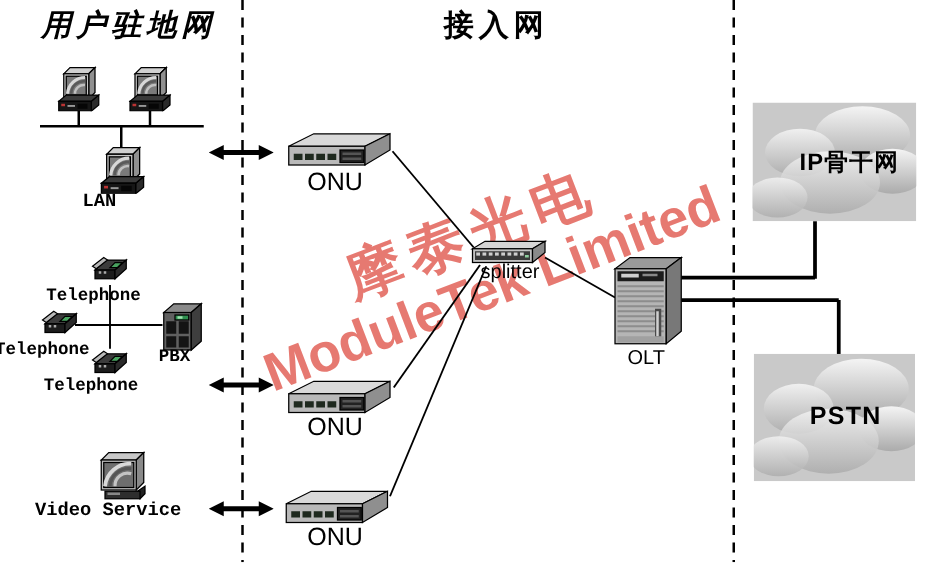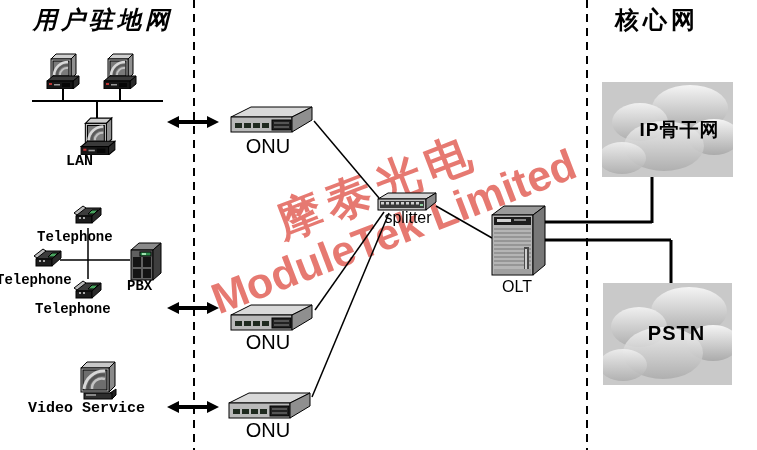--- a/index.html
+++ b/index.html
@@ -62,21 +62,21 @@
     <line x1="389" y1="213" x2="312" y2="397" stroke="#000" stroke-width="1.5"></line>
     <line x1="436" y1="206" x2="492" y2="238" stroke="#000" stroke-width="1.5"></line>
 
     <line x1="545" y1="222" x2="652" y2="222" stroke="#000" stroke-width="3"></line>
     <line x1="652" y1="177" x2="652" y2="223" stroke="#000" stroke-width="3"></line>
     <line x1="545" y1="240" x2="671" y2="240" stroke="#000" stroke-width="3"></line>
     <line x1="671" y1="240" x2="671" y2="294" stroke="#000" stroke-width="3"></line>
   </svg>
 
   <div class="section-title" style="left:30px;width:146px;font-style:italic;">用户驻地网</div>
-  <div class="section-title" style="left:607px;width:100px;">核心网</div>
+  <div class="section-title" style="left:347px;width:100px;">接入网</div>
 
   <div class="device" style="left:46px;top:52px;">
     <svg width="34" height="37" viewBox="0 0 34 37">
       <polygon points="5,7 25,7 30,2 10,2" fill="#d0d0d0" stroke="#000" stroke-width="1"></polygon>
       <polygon points="25,7 30,2 30,22 25,27" fill="#909090" stroke="#000" stroke-width="1"></polygon>
       <rect x="5" y="7" width="20" height="20" fill="#c6c6c6" stroke="#000"></rect>
       <rect x="7" y="9" width="16" height="15" fill="#7a7a7a" stroke="#000"></rect>
       <path d="M8,23 A14,14 0 0 1 22,10" stroke="#d8d8d8" stroke-width="2.5" fill="none"></path>
       <path d="M11,23 A10,10 0 0 1 22,13" stroke="#5a5a5a" stroke-width="2" fill="none"></path>
       <path d="M14,23 A7,7 0 0 1 22,16" stroke="#c0c0c0" stroke-width="2" fill="none"></path>

